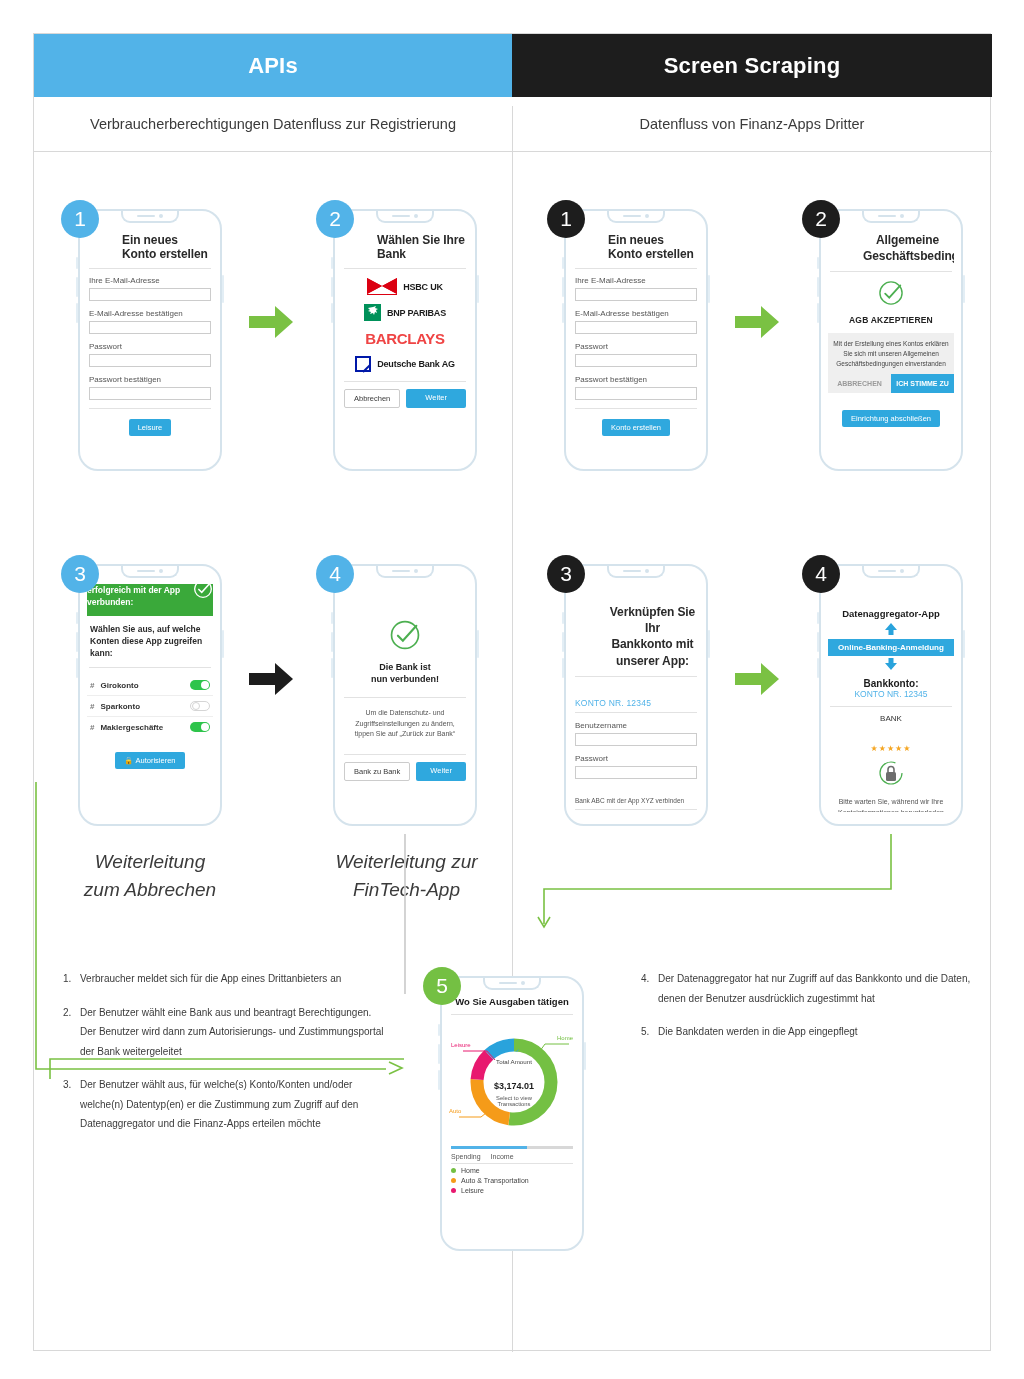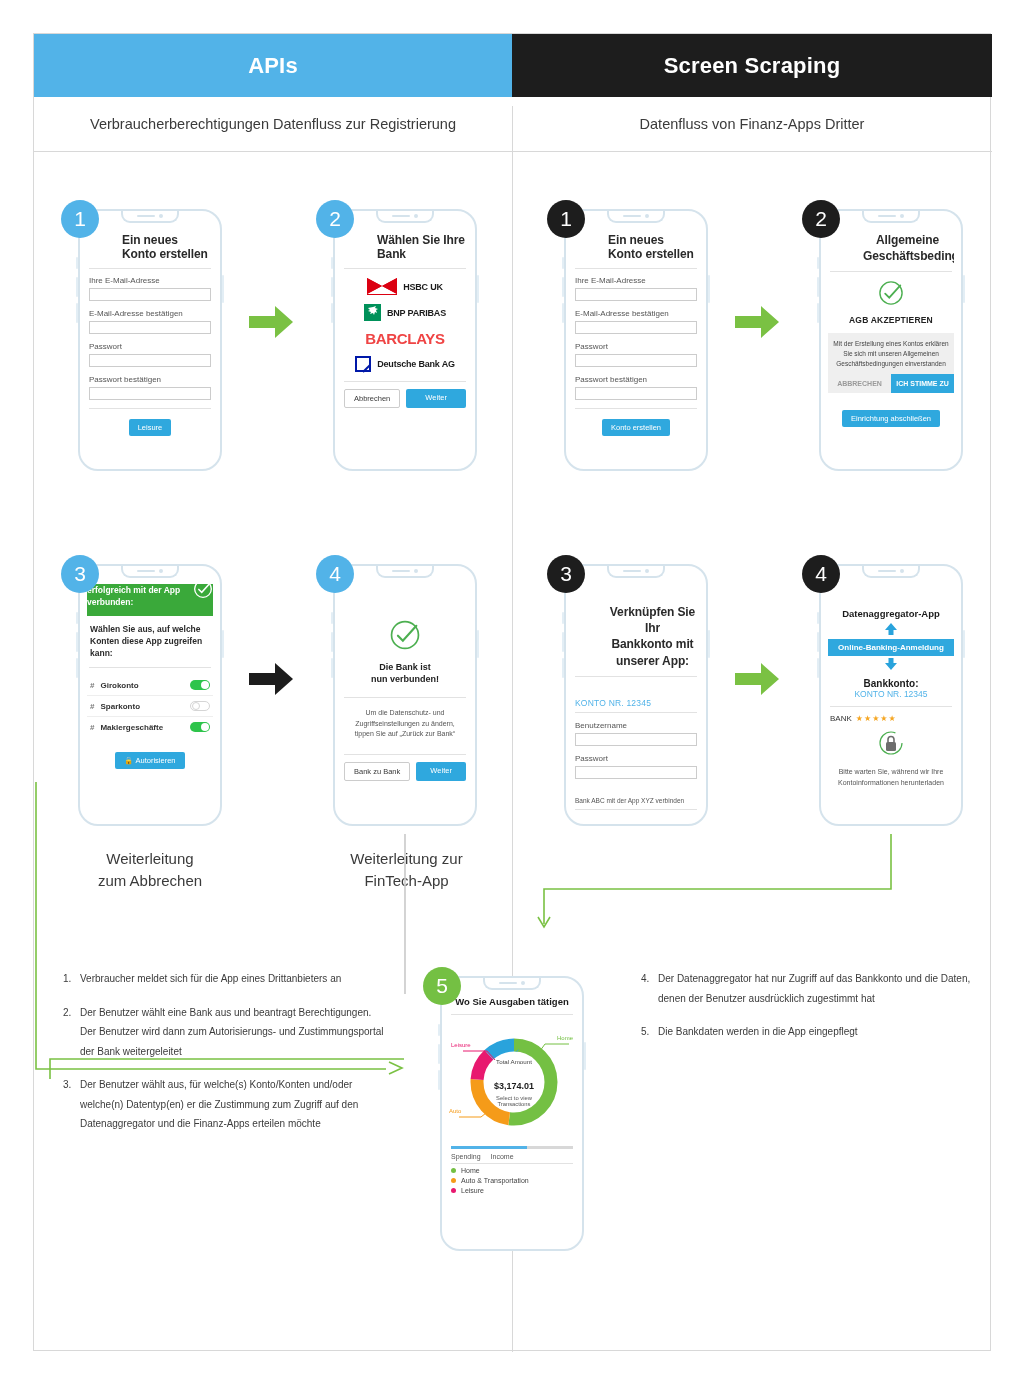--- a/index.html
+++ b/index.html
@@ -155,36 +155,36 @@
 
   .acct-link { font-size: 8.5px; color: #52b3e8; letter-spacing: .2px; margin: 0 2px 4px 2px; }
   .tiny-note { font-size: 6.5px; color: #555; margin: 0 2px 5px 2px; }
 
   
   .agg-title { font-size: 9.5px; font-weight: 700; text-align: center; color: #1b1b1b; }
   .agg-band { background: #2fa8de; color: #fff; font-size: 8px; font-weight: 600; text-align: center; padding: 4px 2px; }
   .agg-bank { font-size: 10px; font-weight: 700; text-align: center; color: #1b1b1b; }
   .agg-acct { font-size: 8.5px; text-align: center; color: #52b3e8; }
   .stars { color: #f5a623; font-size: 8px; letter-spacing: 1px; }
-  .bank-rate { display: flex; align-items: center; gap: 4px; font-size: 8px; color: #333; margin: 0 2px; }
+  .bank-rate { display: flex; align-items: center; gap: 21px; font-size: 8px; color: #333; margin: 0 2px; flex-direction: column; }
 
   
   .chart-title { font-size: 9.5px; font-weight: 700; color: #1b1b1b; text-align: center; }
   .legend-head { display: flex; gap: 10px; font-size: 7px; color: #555; border-bottom: 1px solid #e2e2e2; padding-bottom: 3px; margin: 0 2px; }
   .legend-item { display: flex; align-items: center; gap: 5px; font-size: 7px; color: #444; margin: 3px 2px; }
   .legend-dot { width: 5px; height: 5px; border-radius: 50%; }
   .progress { height: 3px; background: #d8d8d8; margin: 4px 2px; position: relative; }
   .progress .fill { position: absolute; left: 0; top: 0; height: 3px; background: #52b3e8; width: 62%; }
 
   
   .arrow-h { position: absolute; width: 48px; height: 40px; }
 
   
   .caption {
-    position: absolute; text-align: center; font-size: 15px; color: #3b3b3b; line-height: 1.45;
+    position: absolute; text-align: center; font-size: 19px; color: #3b3b3b; line-height: 1.45; font-style: italic;
   }
 
   
   .numlist { position: absolute; font-size: 10px; color: #3b3b3b; line-height: 1.95; }
   .numlist li { margin-bottom: 14px; padding-left: 6px; }
   .numlist ol { margin-left: 18px; }
 </style>
 </head>
 <body>
 

